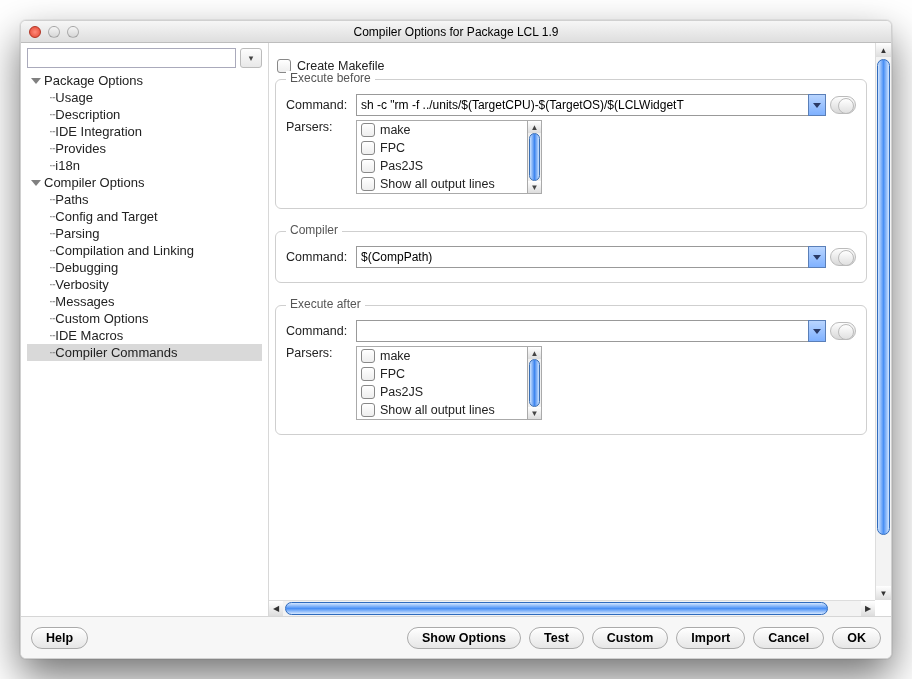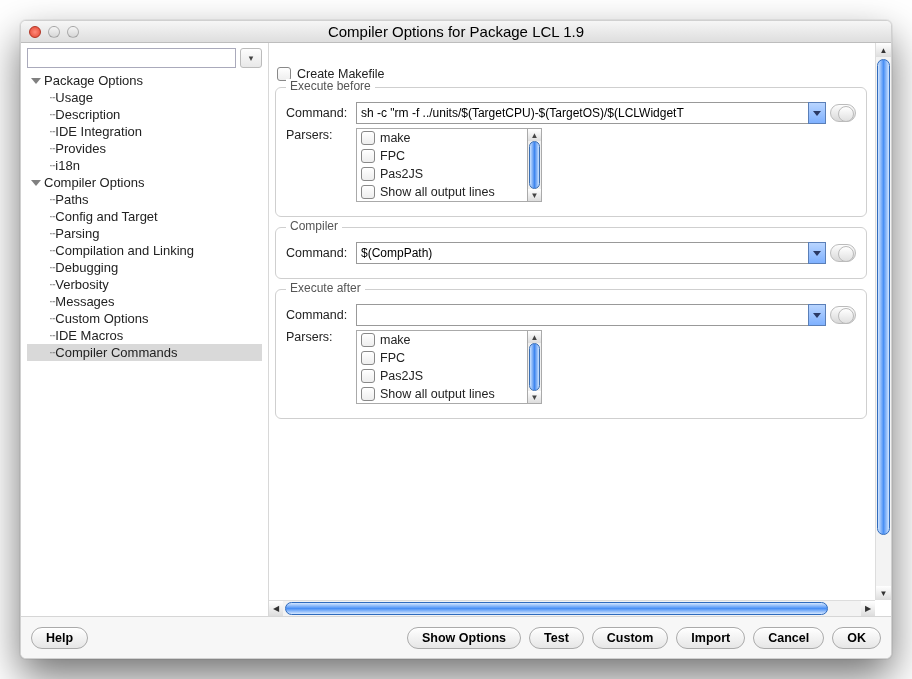--- a/index.html
+++ b/index.html
@@ -11,41 +11,41 @@
     display:flex; flex-direction:column; overflow:hidden;
   }
   .titlebar {
     height:22px; flex:0 0 22px; display:flex; align-items:center;
     background:linear-gradient(#f6f6f6,#dedede); border-bottom:1px solid #bdbdbd;
     position:relative;
   }
   .traffic { display:flex; gap:7px; padding-left:8px; }
   .tl-btn { width:12px; height:12px; border-radius:50%; border:1px solid rgba(0,0,0,0.25); background:linear-gradient(#f5f5f5,#d6d6d6); }
   .tl-close { background:radial-gradient(#ff8a7a,#e24531); border-color:#b13323; }
-  .title { position:absolute; left:0; right:0; text-align:center; font-size:15px; color:#000; pointer-events:none; }
+  .title { position:absolute; left:0; right:0; text-align:center; font-size:12px; color:#000; pointer-events:none; }
 
   .body { flex:1; display:flex; overflow:hidden; }
   .left { width:248px; flex:0 0 248px; border-right:1px solid #d8d8d8; display:flex; flex-direction:column; padding:5px 6px; }
   .search-row { display:flex; gap:4px; margin-bottom:4px; }
   .search-input { flex:1; height:20px; padding:2px 4px; border:1px solid #aab; font-size:12px; }
   .filter-btn { width:22px; height:20px; border:1px solid #bbb; border-radius:3px; background:linear-gradient(#fdfdfd,#e8e8e8); display:flex; align-items:center; justify-content:center; font-size:9px; color:#444;}
   .tree { flex:1; overflow:auto; font-size:13px; line-height:17px; }
   .tree-node { display:flex; align-items:center; padding-left:4px; }
   .disc { width:0;height:0;border-left:5px solid transparent;border-right:5px solid transparent;border-top:6px solid #808080; margin-right:3px;}
   .tree-child { padding-left:22px; display:flex; align-items:center; }
   .dotline { color:#888; margin-right:1px; letter-spacing:-2px; font-size:10px;}
   .tree-child.selected { background:#d9d9d9; }
   .tree-label {white-space:nowrap;}
 
   .right { flex:1; position:relative; overflow:hidden; }
   .right-scroll { position:absolute; inset:0 16px 16px 0; padding:6px 8px 6px 6px; overflow:hidden;}
-  .checkbox-row { display:flex; align-items:center; gap:6px; margin:18px 0 6px 2px;}
+  .checkbox-row { display:flex; align-items:center; gap:6px; margin:10px 0 6px 2px;}
   .chk { width:14px; height:14px; border:1px solid #888; border-radius:3px; background:linear-gradient(#fff,#eee);}
 
-  .group { border:1px solid #cfcfcf; border-radius:6px; padding:10px 10px 10px 10px; margin-bottom:10px; position:relative; }
+  .group { border:1px solid #cfcfcf; border-radius:6px; padding:10px 10px 10px 10px; margin-bottom:22px; position:relative; }
   .group-title { position:absolute; top:-9px; left:10px; background:#fff; padding:0 4px; font-size:12px; color:#555;}
   .row { display:flex; align-items:center; margin:4px 0; }
   .lbl { width:70px; flex:0 0 70px; text-align:left;}
   .combo { flex:1; height:22px; display:flex; }
   .combo input { flex:1; border:1px solid #999; border-right:none; padding:2px 4px; font-size:12px; height:22px;}
   .combo .drop { width:18px; border:1px solid #5a7fb8; background:linear-gradient(#b9d5ff,#7fb1ff); display:flex; align-items:center; justify-content:center;}
   .drop .tri { width:0;height:0;border-left:4px solid transparent;border-right:4px solid transparent;border-top:5px solid #2a3a66;}
   .toggle { width:26px; height:18px; border-radius:10px; background:linear-gradient(#fdfdfd,#d8d8d8); border:1px solid #bbb; position:relative; margin-left:4px;}
   .toggle::after{content:"";position:absolute;right:1px;top:1px;width:14px;height:14px;border-radius:50%;background:linear-gradient(#fff,#e0e0e0);border:1px solid #bbb;}
 

